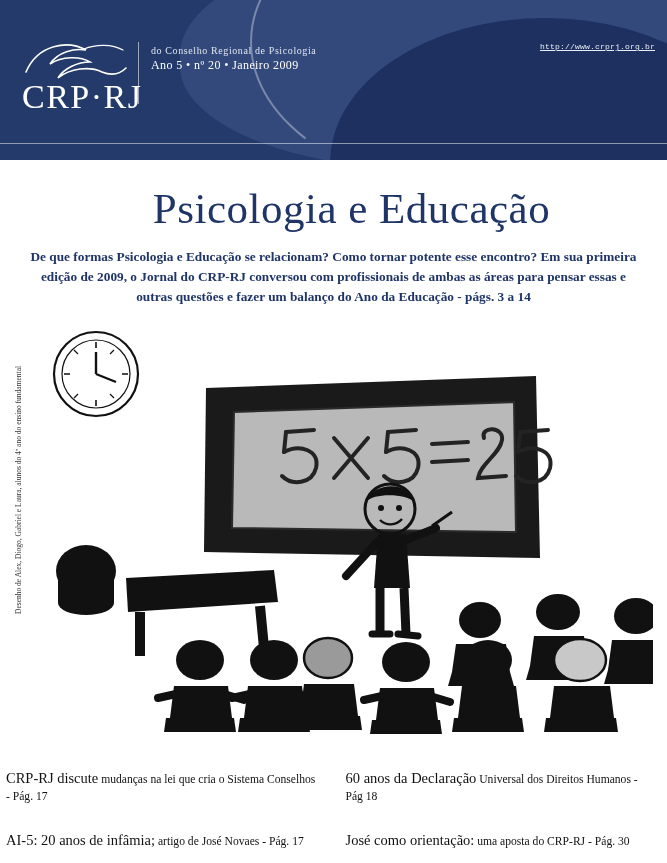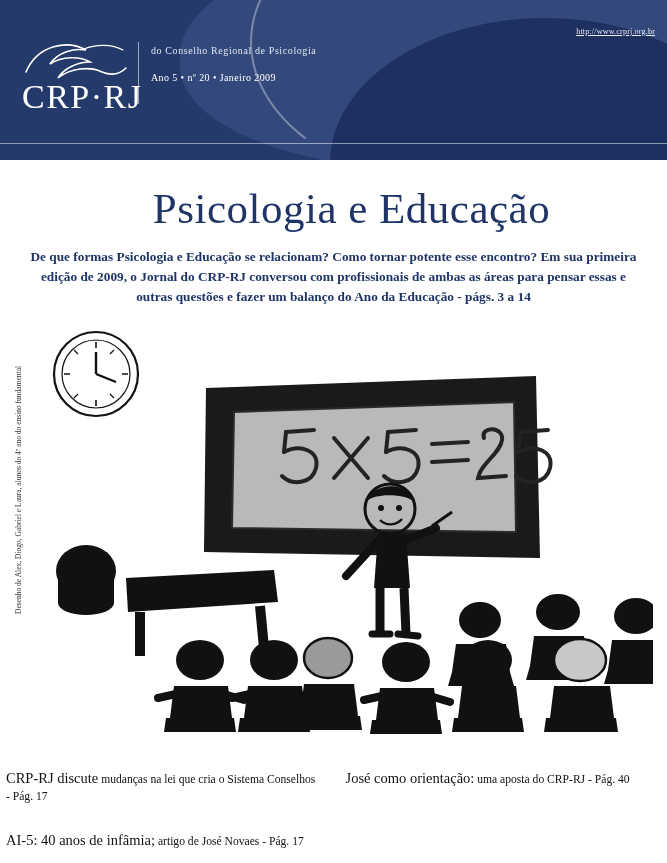--- a/index.html
+++ b/index.html
@@ -48,23 +48,23 @@
     top: -110px;
     width: 470px;
     height: 300px;
     border-radius: 50%;
     border: 2px solid rgba(255,255,255,0.35);
     border-bottom-color: transparent;
   }
   .site-url {
     position: absolute;
     right: 12px;
-    top: 27px;
+    top: 42px;
     color: #e8ecf5;
-    font-family: Liberation Serif, serif;
+    font-family: Liberation Mono, monospace;
     font-size: 8px;
     letter-spacing: 0.2px;
     z-index: 5;
   }
   .logo-block {
     position: absolute;
     left: 20px;
     top: 38px;
     z-index: 6;
     display: flex;
@@ -103,24 +103,24 @@
   }
   .logo-sub {
     font-family: "Liberation Serif", serif;
     font-size: 10px;
     color: #dfe5f0;
     letter-spacing: 0.6px;
     margin-top: 1px;
   }
   .logo-issue {
     font-family: "Liberation Serif", serif;
-    font-size: 10px;
+    font-size: 12px;
     color: #ffffff;
     letter-spacing: 0.4px;
-    margin-top: 16px;
+    margin-top: 2px;
   }
   .masthead-rule {
     position: absolute;
     left: 0;
     bottom: 16px;
     width: 667px;
     height: 1px;
     background: rgba(255,255,255,0.5);
     z-index: 4;
   }
@@ -340,21 +340,24 @@
     </g>
   </svg>
 </div>
 
 <div class="teasers">
   <div class="teaser-col left">
     <div class="teaser">
       <span class="lead">CRP-RJ discute</span><span class="rest"> mudanças na lei que cria o Sistema Conselhos - Pág. 17</span>
     </div>
     <div class="teaser">
-      <span class="lead">AI-5: 40 anos de infâmia;</span><span class="rest"> artigo de José Novaes - Pág. 17</span>
+      <span class="lead">AI-5: 20 anos de infâmia;</span><span class="rest"> artigo de José Novaes - Pág. 17</span>
     </div>
   </div>
   <div class="teaser-col right">
     <div class="teaser">
-      <span class="lead">José como orientação:</span><span class="rest"> uma aposta do CRP-RJ - Pág. 40</span>
+      <span class="lead">60 anos da Declaração</span><span class="rest"> Universal dos Direitos Humanos - Pág 18</span>
+    </div>
+    <div class="teaser">
+      <span class="lead">José como orientação:</span><span class="rest"> uma aposta do CRP-RJ - Pág. 30</span>
     </div>
   </div>
 </div>
 
 </body></html>

